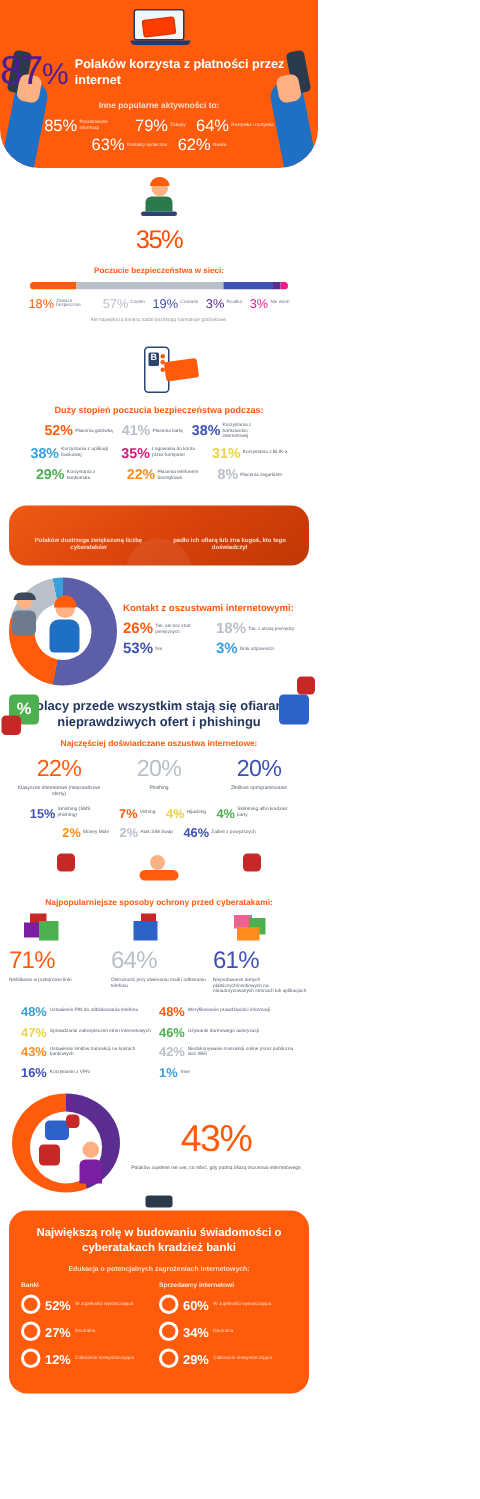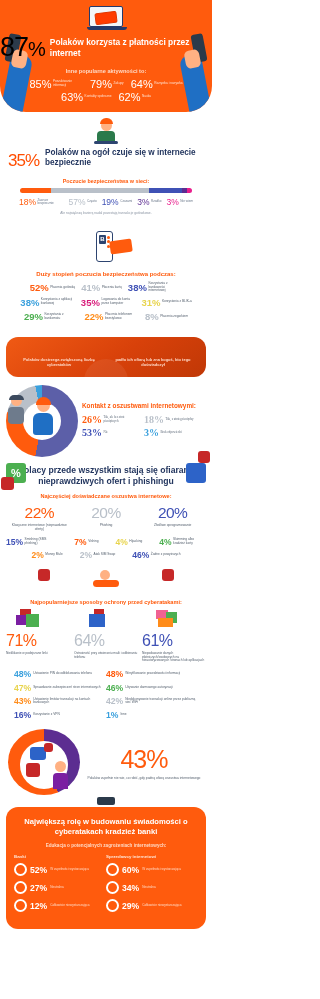--- a/index.html
+++ b/index.html
@@ -35,21 +35,21 @@
     border: 1px solid #e03600;
   }
   .laptop-base {
     width: 40px; height: 3px; background: #243a6b; border-radius: 0 0 3px 3px;
     margin: 0 auto;
   }
   .hero-head {
     position: relative; display: flex; align-items: center; justify-content: center;
     margin-top: 5px; gap: 5px;
   }
-  .hero-big { font-size: 27px; font-weight: 300; color: #000000; line-height: 1; letter-spacing: -1px; }
+  .hero-big { font-size: 27px; font-weight: 300; color: #4c1d95; line-height: 1; letter-spacing: -1px; }
   .hero-big span.pc { font-size: 20px; }
   .hero-txt { color: #fff; font-size: 8.4px; line-height: 1.25; font-weight: 600; }
   .hero-sub { text-align: center; color: #ffd9c4; font-size: 5.6px; font-weight: 700; margin-top: 7px; }
   .hero-stats { margin-top: 4px; }
   .hero-row { display: flex; justify-content: center; align-items: center; gap: 7px; margin-top: 1px; }
   .hstat { display: flex; align-items: center; gap: 1.5px; }
   .hstat b { color: #fff; font-size: 11px; font-weight: 400; }
   .hstat i { color: #ffe2d2; font-size: 3.1px; font-style: normal; line-height: 1.15; display: block; max-width: 30px; }
 
   
@@ -125,36 +125,36 @@
   .person { position:absolute; left:24px; top:14px; width:26px; height:44px; }
   .p-head { width:13px; height:13px; border-radius:50%; background:#ffb183; margin:0 auto; position:relative; }
   .p-hair { position:absolute; left:-1px; top:-2px; width:15px; height:8px; background:#ff5b0d; border-radius:8px 8px 0 0; }
   .p-body { width:20px; height:22px; background:#1f6fc4; border-radius:6px 6px 3px 3px; margin:1px auto 0; }
   .thief { position:absolute; left:2px; top:10px; width:18px; height:28px; }
   .t-head { width:11px; height:11px; border-radius:50%; background:#ffb183; margin-left:3px; }
   .t-cap { position:absolute; left:1px; top:0; width:15px; height:5px; background:#3c4a5e; border-radius:5px 5px 0 0; }
   .t-body { width:16px; height:17px; background:#6e7b8c; border-radius:4px; margin-top:1px; }
   .c-right { flex:1; }
   .c-title { color:#ff5b0d; font-size:6.4px; font-weight:700; line-height:1.3; }
-  .c-stats { margin-top:4px;font-family:Liberation Serif, serif; }
+  .c-stats { margin-top:4px; }
   .c-row { display:flex; gap:6px; margin-bottom:2px; }
   .c-item { display:flex; align-items:center; gap:1.5px; width:56px; }
   .c-item b { font-size:10px; font-weight:700; }
   .c-item i { font-style:normal; font-size:3.1px; color:#5e6a79; line-height:1.1; }
 
   
   .phish { position:relative; padding:4px 6px 2px; }
   .ph-title { text-align:center; color:#23365f; font-size:8.6px; font-weight:700; line-height:1.28; }
   .icon-sq { position:absolute; width:20px; height:20px; border-radius:3px; }
   .top3 { display:flex; justify-content:space-around; margin-top:5px; }
   .t3 { text-align:center; width:62px; }
   .t3 b { font-size:15.5px; font-weight:400; display:block; letter-spacing:-0.5px; }
   .t3 i { font-style:normal; font-size:3.3px; color:#55606e; line-height:1.2; display:block; margin-top:2px; }
   .small-rows { margin-top:5px; }
-  .sr { display:flex; justify-content:center; gap:17px; margin-bottom:3px; align-items:flex-end; }
+  .sr { display:flex; justify-content:center; gap:7px; margin-bottom:3px; align-items:flex-end; }
   .sr .g b { font-size:8.5px; }
 
   
   .prot-title { text-align:center; color:#ff5b0d; font-size:5.6px; font-weight:700; margin-top:6px; }
   .prot3 { display:flex; justify-content:space-around; margin-top:4px; }
   .p3 { width:64px; text-align:left; }
   .p3 .pic { height:22px; position:relative; margin-bottom:1px; }
   .p3 b { font-size:16px; font-weight:400; letter-spacing:-0.5px; }
   .p3 i { font-style:normal; display:block; font-size:3.2px; color:#55606e; line-height:1.18; margin-top:2px; }
   .two-col { margin-top:6px; }
@@ -246,21 +246,20 @@
   <div style="width:30px;height:22px;margin:2px auto 0;position:relative;">
     <div style="width:11px;height:11px;border-radius:50%;background:#ffb183;margin:0 auto;position:relative;">
       <div style="position:absolute;left:-1px;top:-2px;width:13px;height:6px;background:#ff5b0d;border-radius:7px 7px 0 0;"></div>
     </div>
     <div style="width:18px;height:10px;background:#2b7a4b;border-radius:4px 4px 0 0;margin:0 auto;"></div>
     <div style="width:24px;height:3px;background:#2d4470;border-radius:2px;margin:0 auto;"></div>
   </div>
 
   <div class="s57-wrap">
     <div class="s57-num"><span>35</span><span>%</span></div>
-    <div class="s57-txt">Polaków na ogół czuje się w internecie bezpiecznie</div>
   </div>
 
   <div class="lbl-orange">Poczucie bezpieczeństwa w sieci:</div>
 
   <div class="bar">
     <div style="width:18%;background:#ff5b0d"></div>
     <div style="width:57%;background:#b9c0c9"></div>
     <div style="width:19%;background:#3f51b5"></div>
     <div style="width:3%;background:#5c2d91"></div>
     <div style="width:3%;background:#e91e8c"></div>

